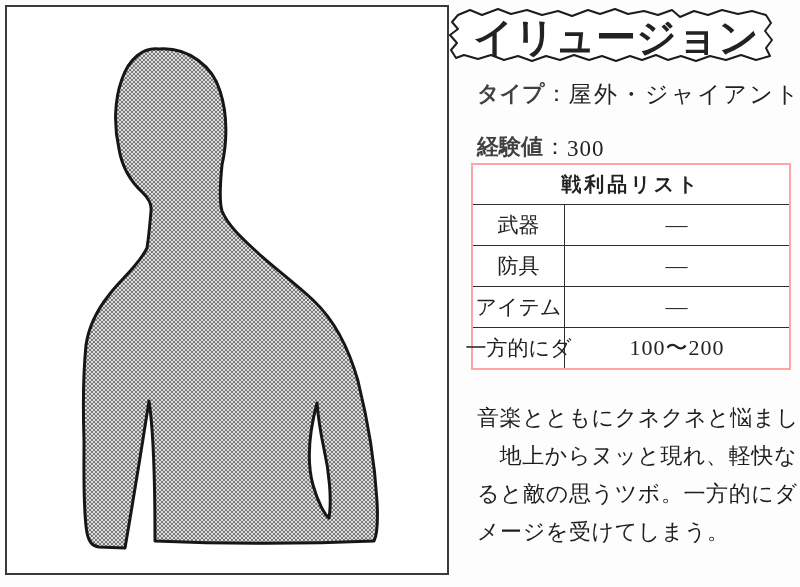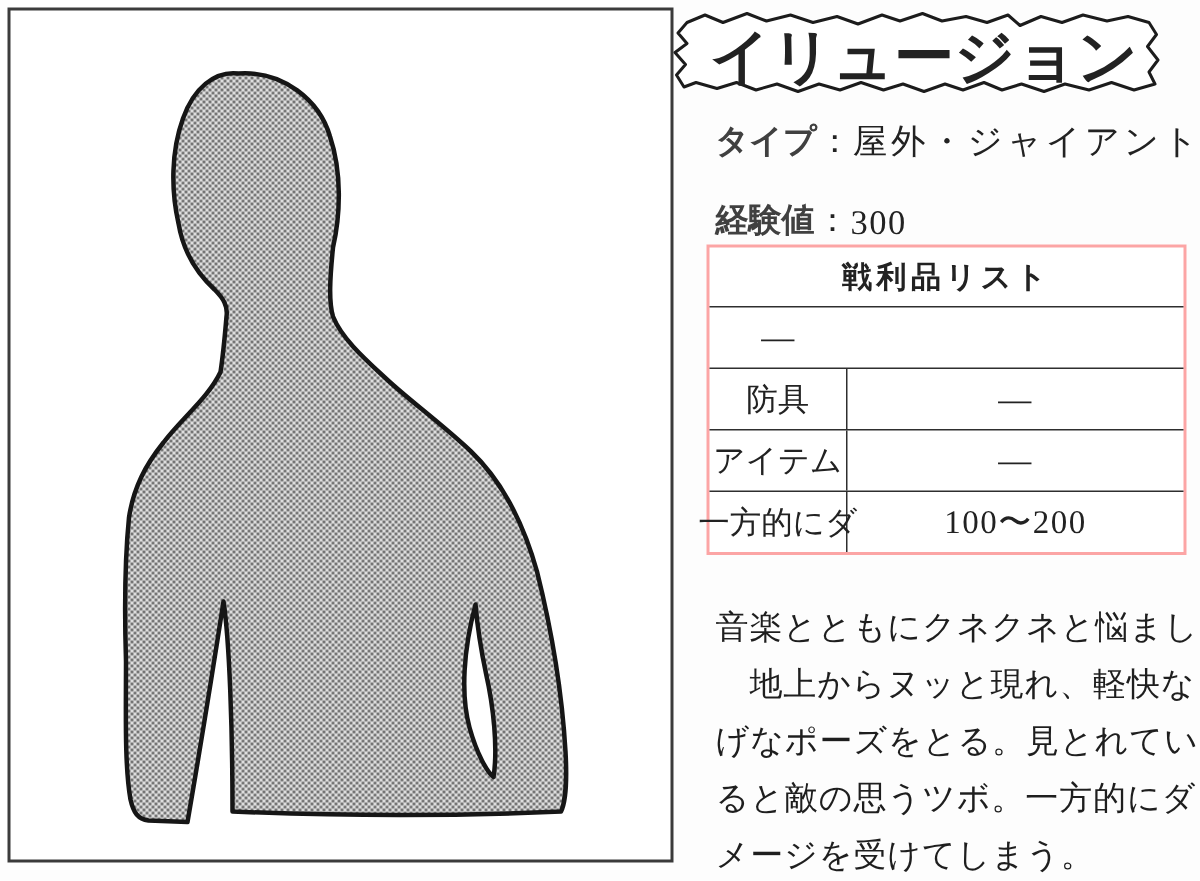--- a/index.html
+++ b/index.html
@@ -146,20 +146,21 @@
   <div class="stat-line exp-line">
     <span class="stat-label">経験値</span>
     <span class="stat-colon">：</span>
     <span class="stat-value">300</span>
   </div>
 
   <div class="loot-table">
     <div class="loot-header">戦利品リスト</div>
 
     <div class="loot-row">
+      <div class="loot-label">武器</div>
       <div class="loot-value">—</div>
     </div>
 
     <div class="loot-row">
       <div class="loot-label">防具</div>
       <div class="loot-value">—</div>
     </div>
 
     <div class="loot-row">
       <div class="loot-label">アイテム</div>
@@ -168,18 +169,17 @@
 
     <div class="loot-row">
       <div class="loot-label">一方的にダ</div>
       <div class="loot-value">100〜200</div>
     </div>
   </div>
 
   <div class="description">
     <div class="desc-line">音楽とともにクネクネと悩まし</div>
     <div class="desc-line">　地上からヌッと現れ、軽快な</div>
-    <div class="desc-line">げなポーズをとる。見とれてい</div>
     <div class="desc-line">ると敵の思うツボ。一方的にダ</div>
     <div class="desc-line">メージを受けてしまう。</div>
   </div>
 
 </div>
 
 </body></html>

